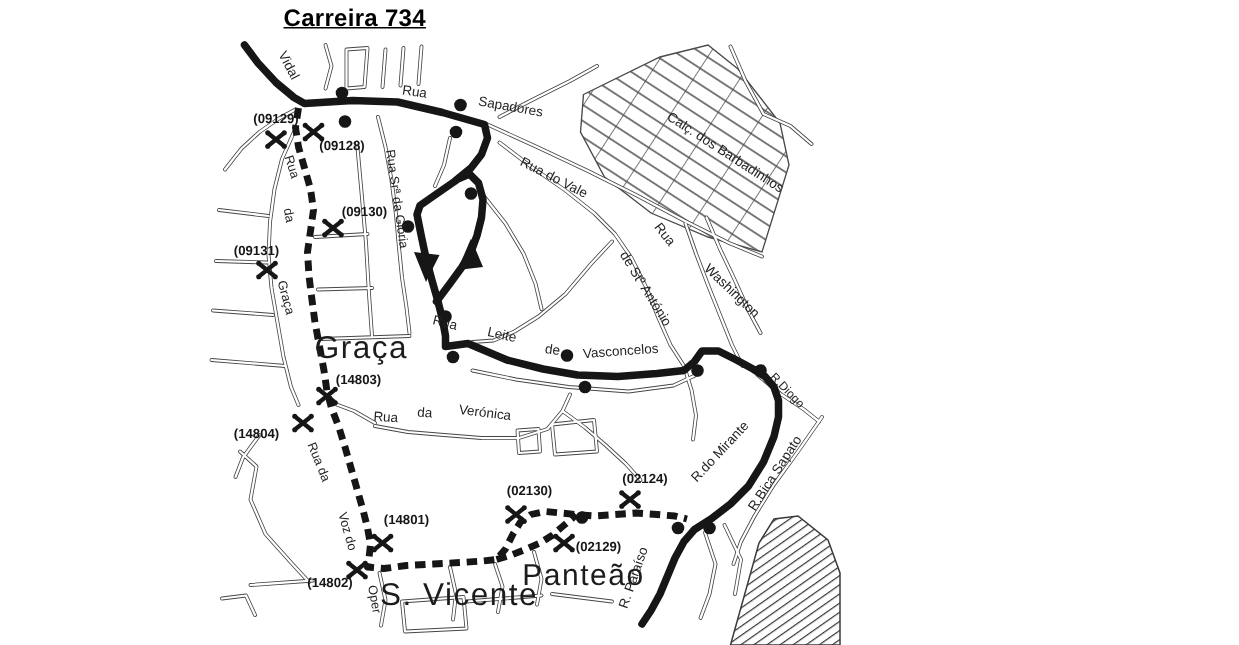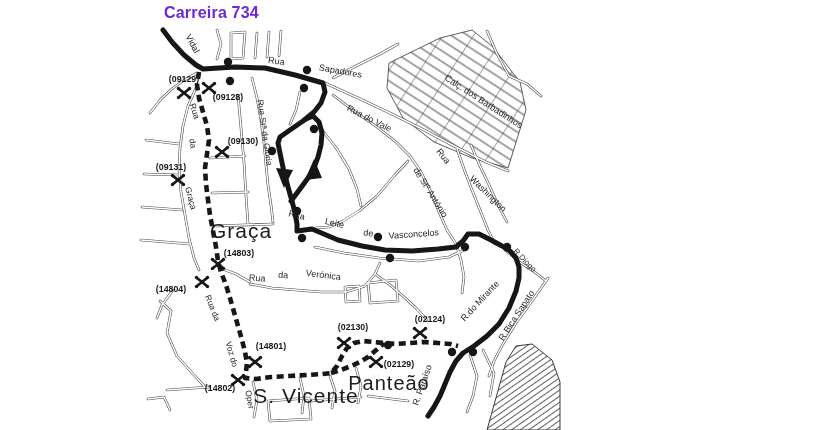--- a/index.html
+++ b/index.html
@@ -1,19 +1,19 @@
 <!DOCTYPE html>
 <html><head>
 <meta charset="utf-8">
 <style>
   html,body{margin:0;padding:0;background:#fff;}
   .page{position:relative;width:826px;height:430px;background:#fff;overflow:hidden;
         font-family:"Liberation Sans",sans-serif;}
-  .map-title{position:absolute;left:164px;top:4px;margin:0;font-size:16px;font-weight:bold;
-        color:#6d28d9;letter-spacing:.2px;font-family:"Liberation Sans",sans-serif;}
+  .map-title{position:absolute;left:189px;top:4px;margin:0;font-size:16px;font-weight:bold;
+        color:#000000;letter-spacing:.2px;font-family:"Liberation Sans",sans-serif;text-decoration:underline;}
   svg{position:absolute;left:0;top:0;}
   text{font-family:"Liberation Sans",sans-serif;}
 </style>
 </head>
 <body>
 
 <div class="page">
   <h1 class="map-title">Carreira 734</h1>
   <svg id="map-svg" width="826" height="430" viewBox="0 0 826 430">
     <defs>

